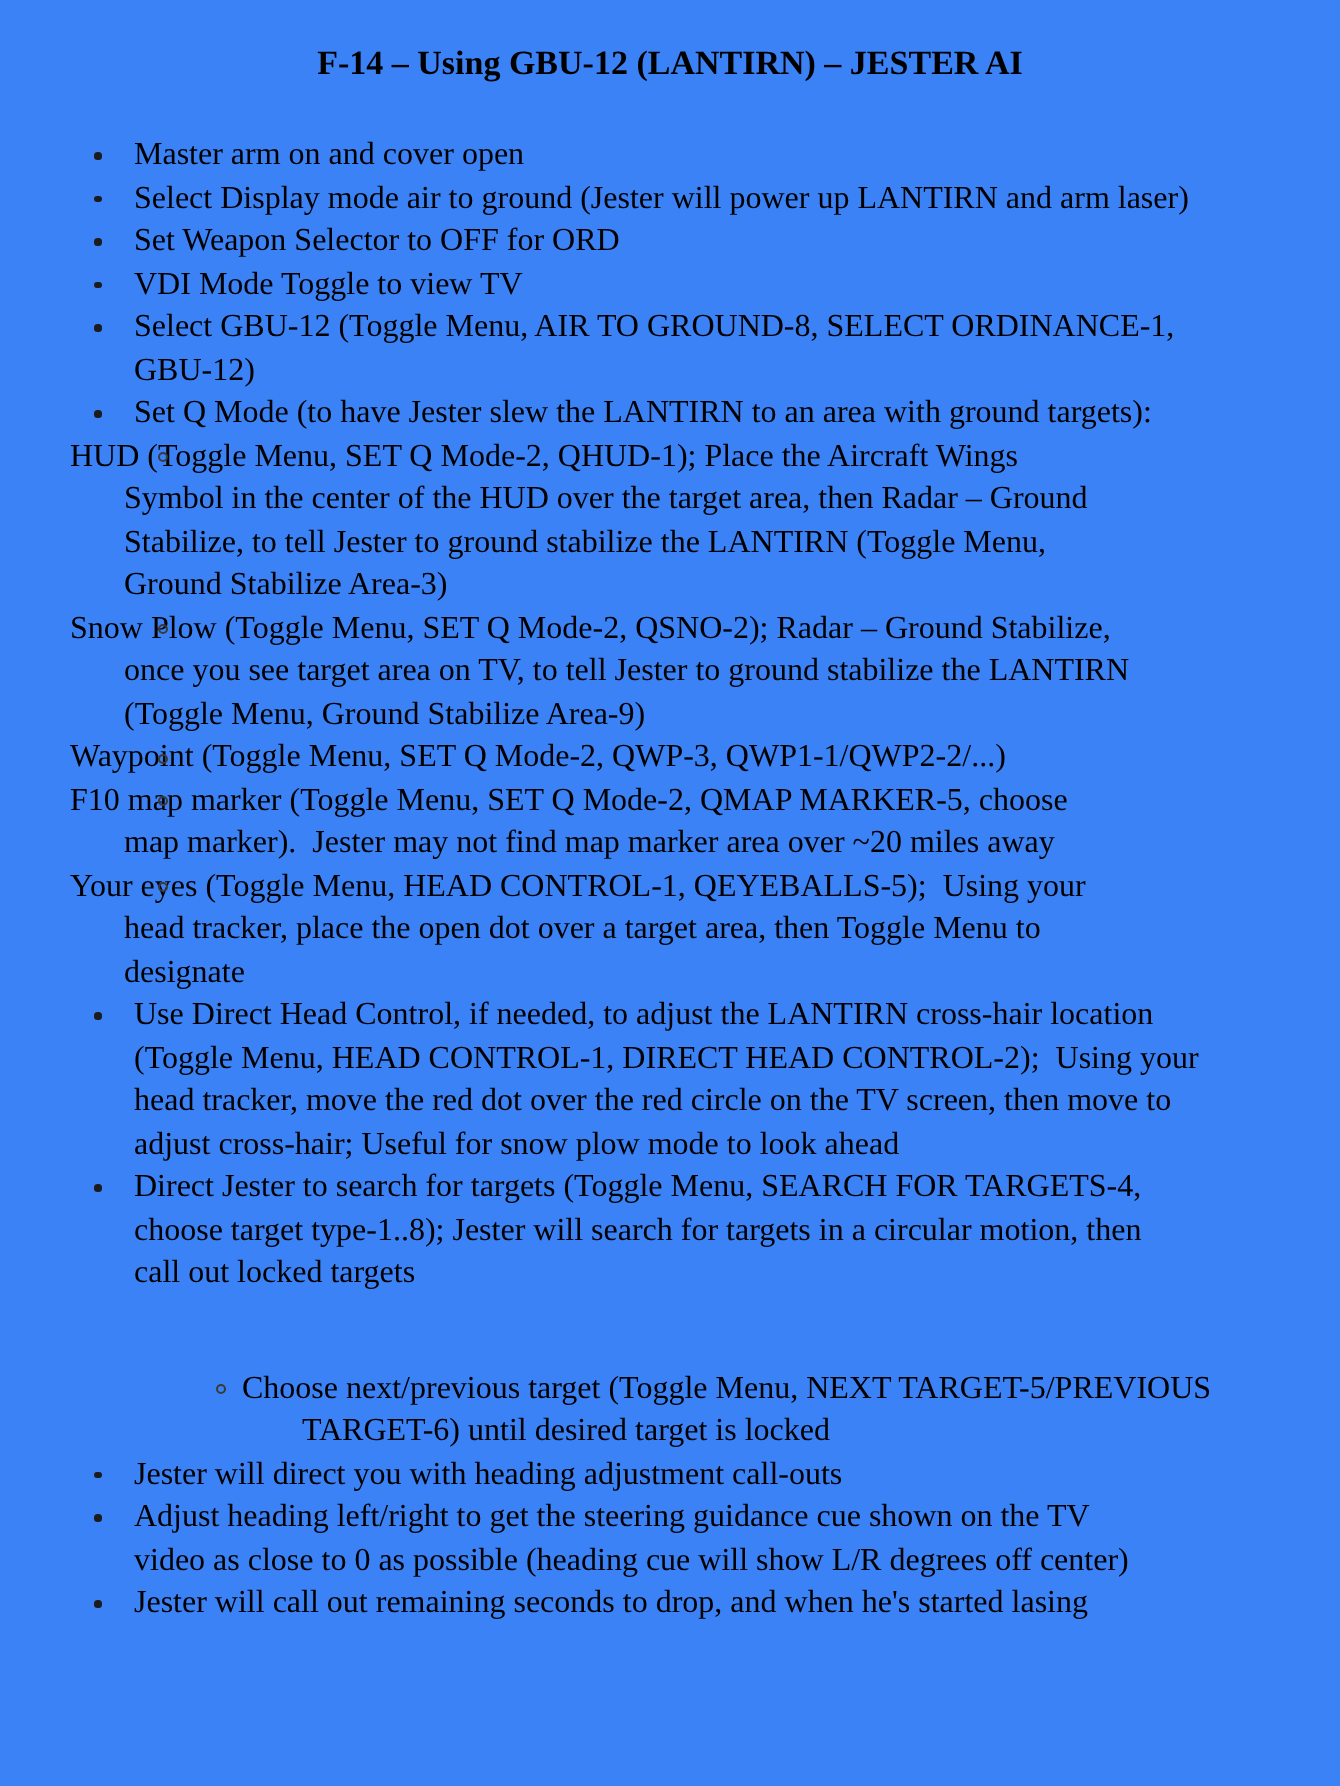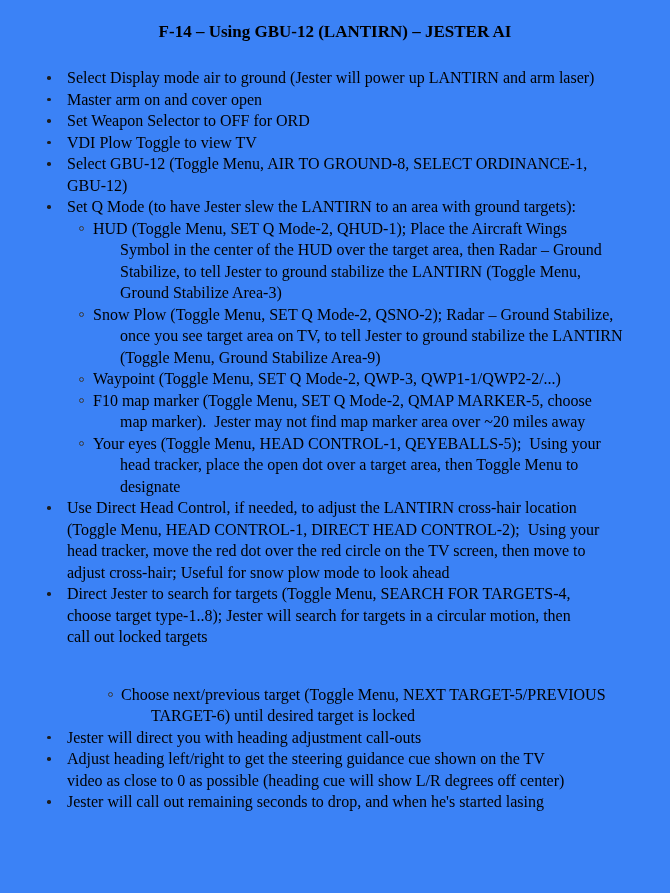--- a/index.html
+++ b/index.html
@@ -13,49 +13,49 @@
   }
   .title {
     margin:22px 0 0 0; text-align:center;
     font-size:17px; line-height:20px; font-weight:700;
   }
   ul { list-style:none; margin:0; padding:0; }
   ul.l1 { margin-top:25px; }
   li { position:relative; }
   .txt { display:block; white-space:pre; }
   li.l1 > .txt { padding-left:67px; }
-  li.l2 > .txt { padding-left:120px; text-indent:-27px; }
+  li.l2 > .txt { padding-left:62px; text-indent:-27px; }
   li.l3 > .txt { padding-left:151px; text-indent:-30px;margin-top:36px; }
   .m { position:absolute; display:block; }
   .m1 { left:47px; top:9px; width:3.5px; height:3.5px; background:#1c1c1c; border-radius:50%; }
   .m2 { left:79px; top:8.5px; width:4px; height:4px; border:1px solid #3a3a3a; background:transparent; border-radius:50%; box-sizing:border-box; width:5px; height:5px; }
   .m3 { left:108px; top:8.5px; width:5px; height:5px; border:1px solid #3a3a3a; background:transparent; border-radius:50%; box-sizing:border-box; }
 </style>
 </head>
 <body>
 
 <div class="page">
   <h1 class="title">F-14 – Using GBU-12 (LANTIRN) – JESTER AI</h1>
 
   <ul class="l1">
     <li class="l1">
       <span class="m m1"></span>
-      <span class="txt">Select Display mode air to ground (Jester will power up LANTIRN and arm laser)</span>
+      <span class="txt">Master arm on and cover open</span>
     </li>
     <li class="l1">
       <span class="m m1"></span>
-      <span class="txt">Master arm on and cover open</span>
+      <span class="txt">Select Display mode air to ground (Jester will power up LANTIRN and arm laser)</span>
     </li>
     <li class="l1">
       <span class="m m1"></span>
       <span class="txt">Set Weapon Selector to OFF for ORD</span>
     </li>
     <li class="l1">
       <span class="m m1"></span>
-      <span class="txt">VDI Plow Toggle to view TV</span>
+      <span class="txt">VDI Mode Toggle to view TV</span>
     </li>
     <li class="l1">
       <span class="m m1"></span>
       <span class="txt">Select GBU-12 (Toggle Menu, AIR TO GROUND-8, SELECT ORDINANCE-1,
 GBU-12)</span>
     </li>
 
     <li class="l1">
       <span class="m m1"></span>
       <span class="txt">Set Q Mode (to have Jester slew the LANTIRN to an area with ground targets):</span>

